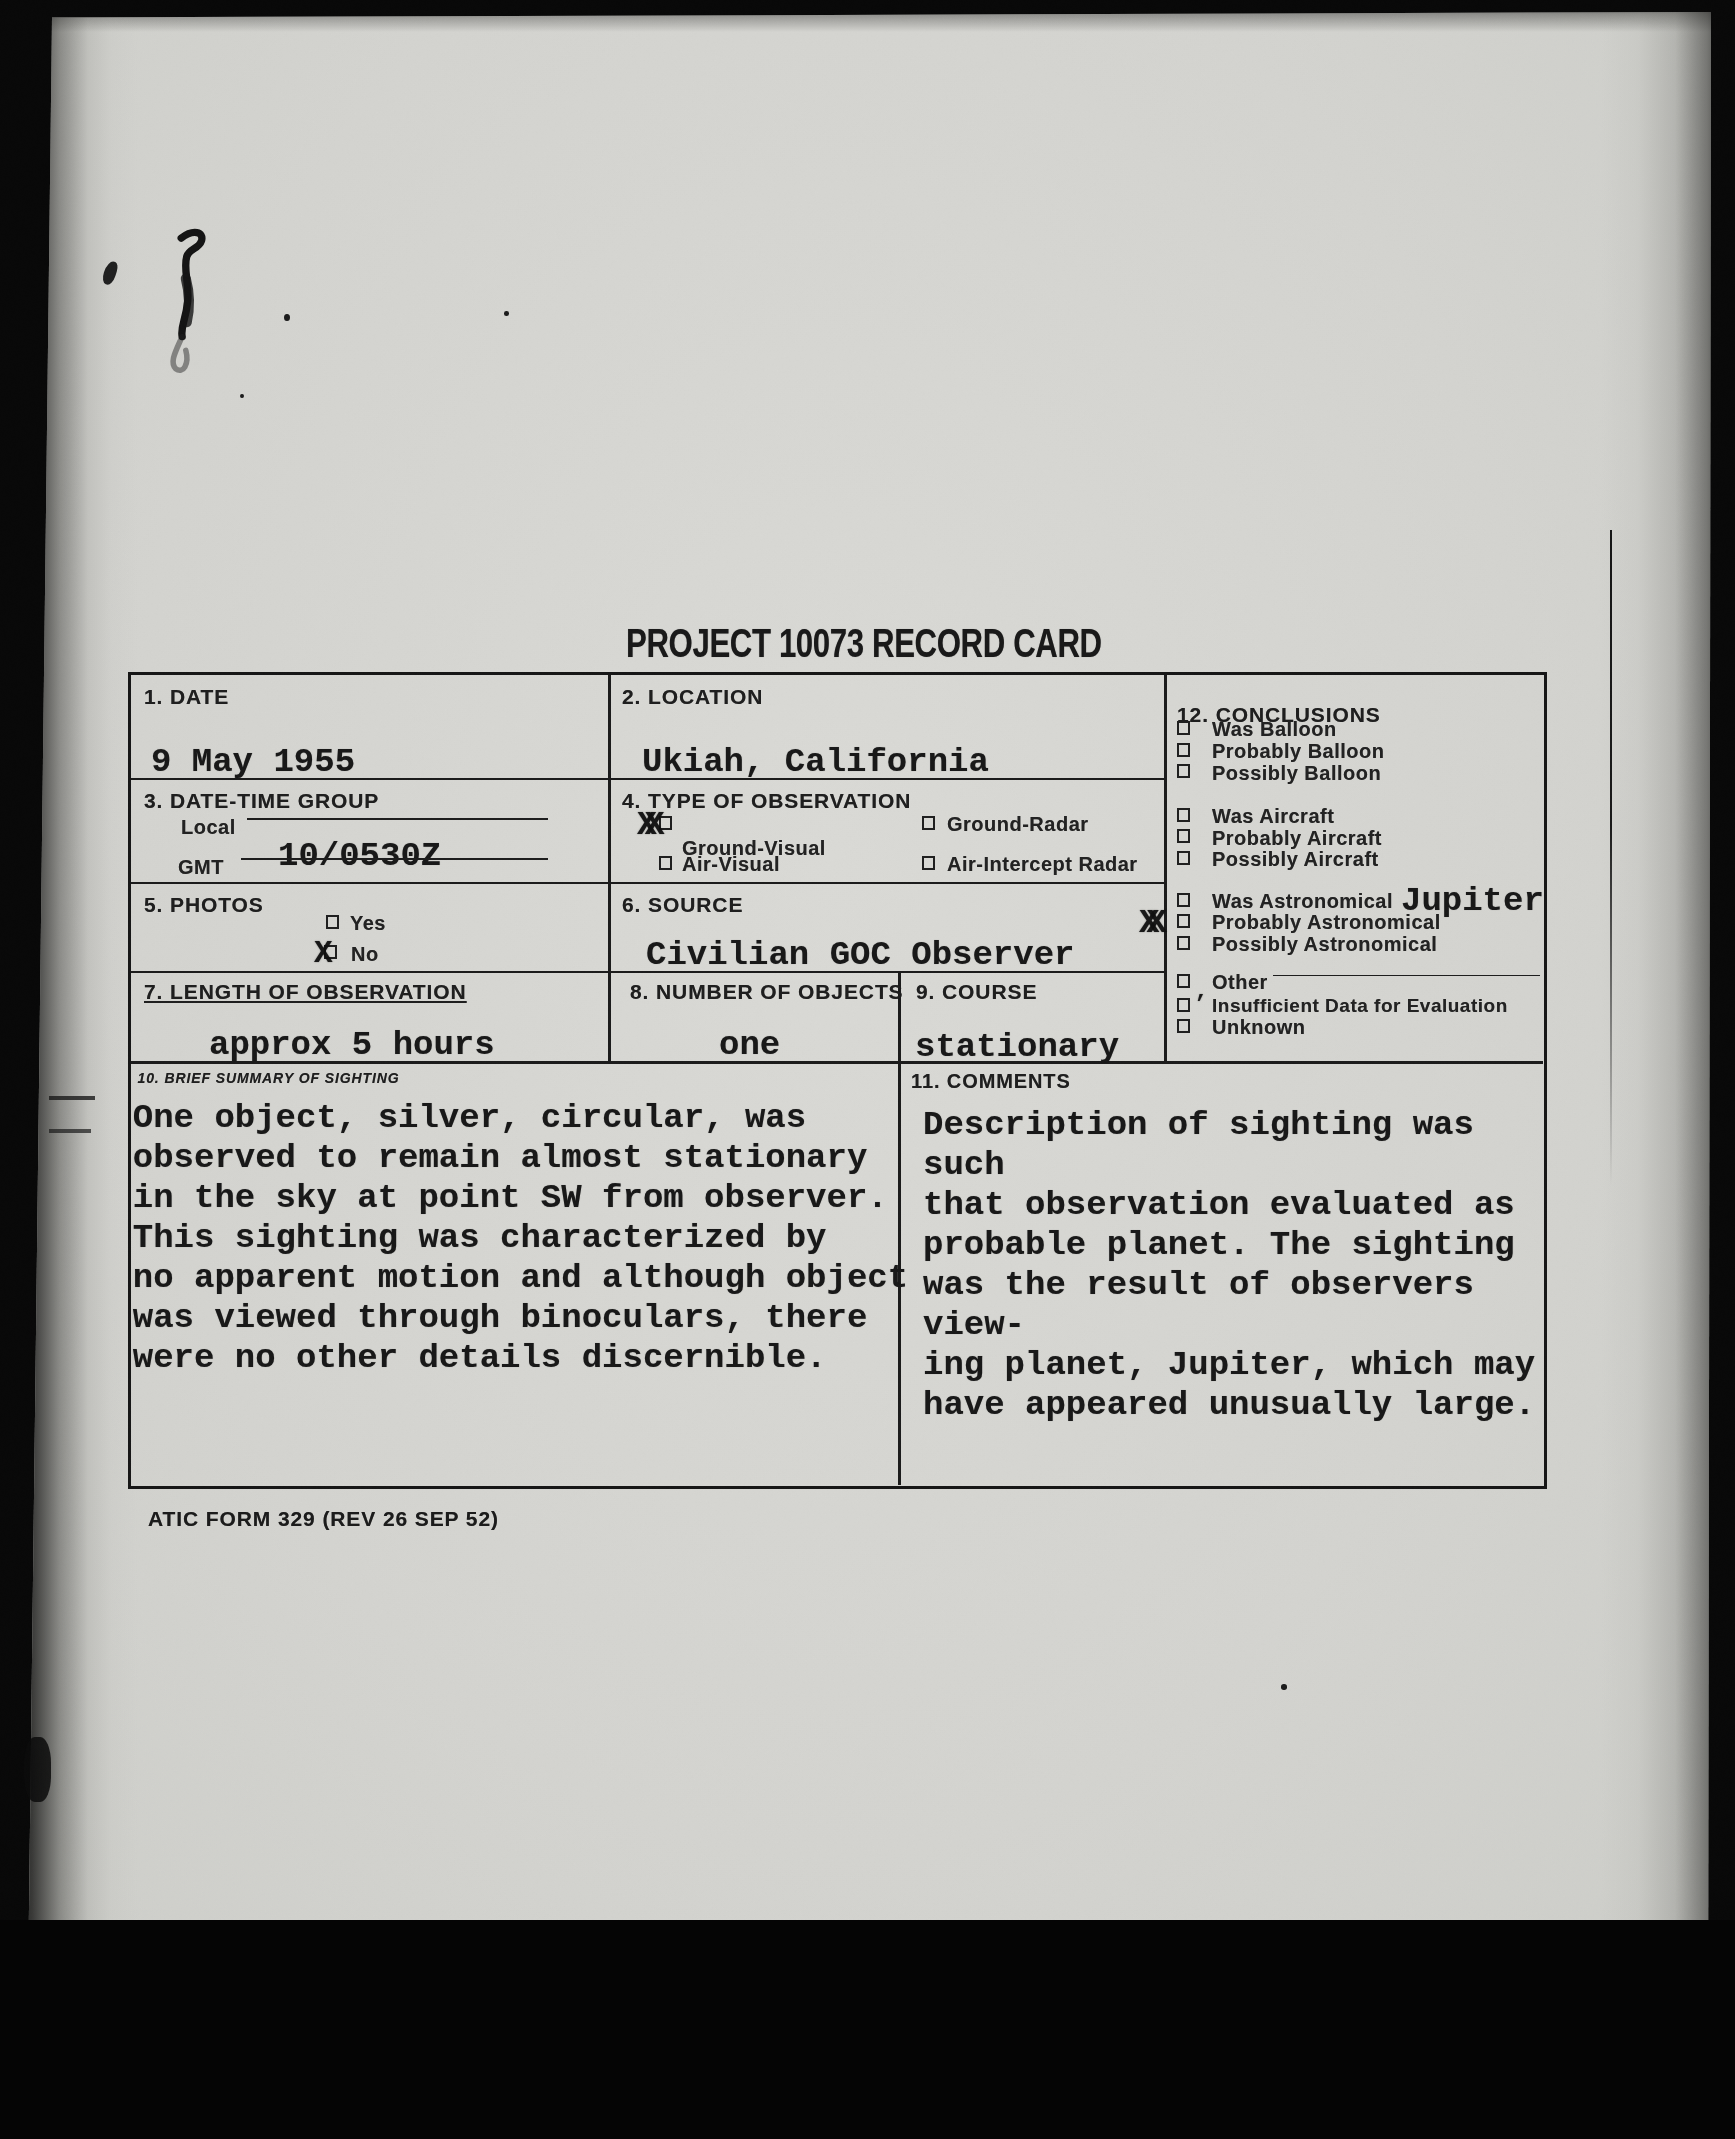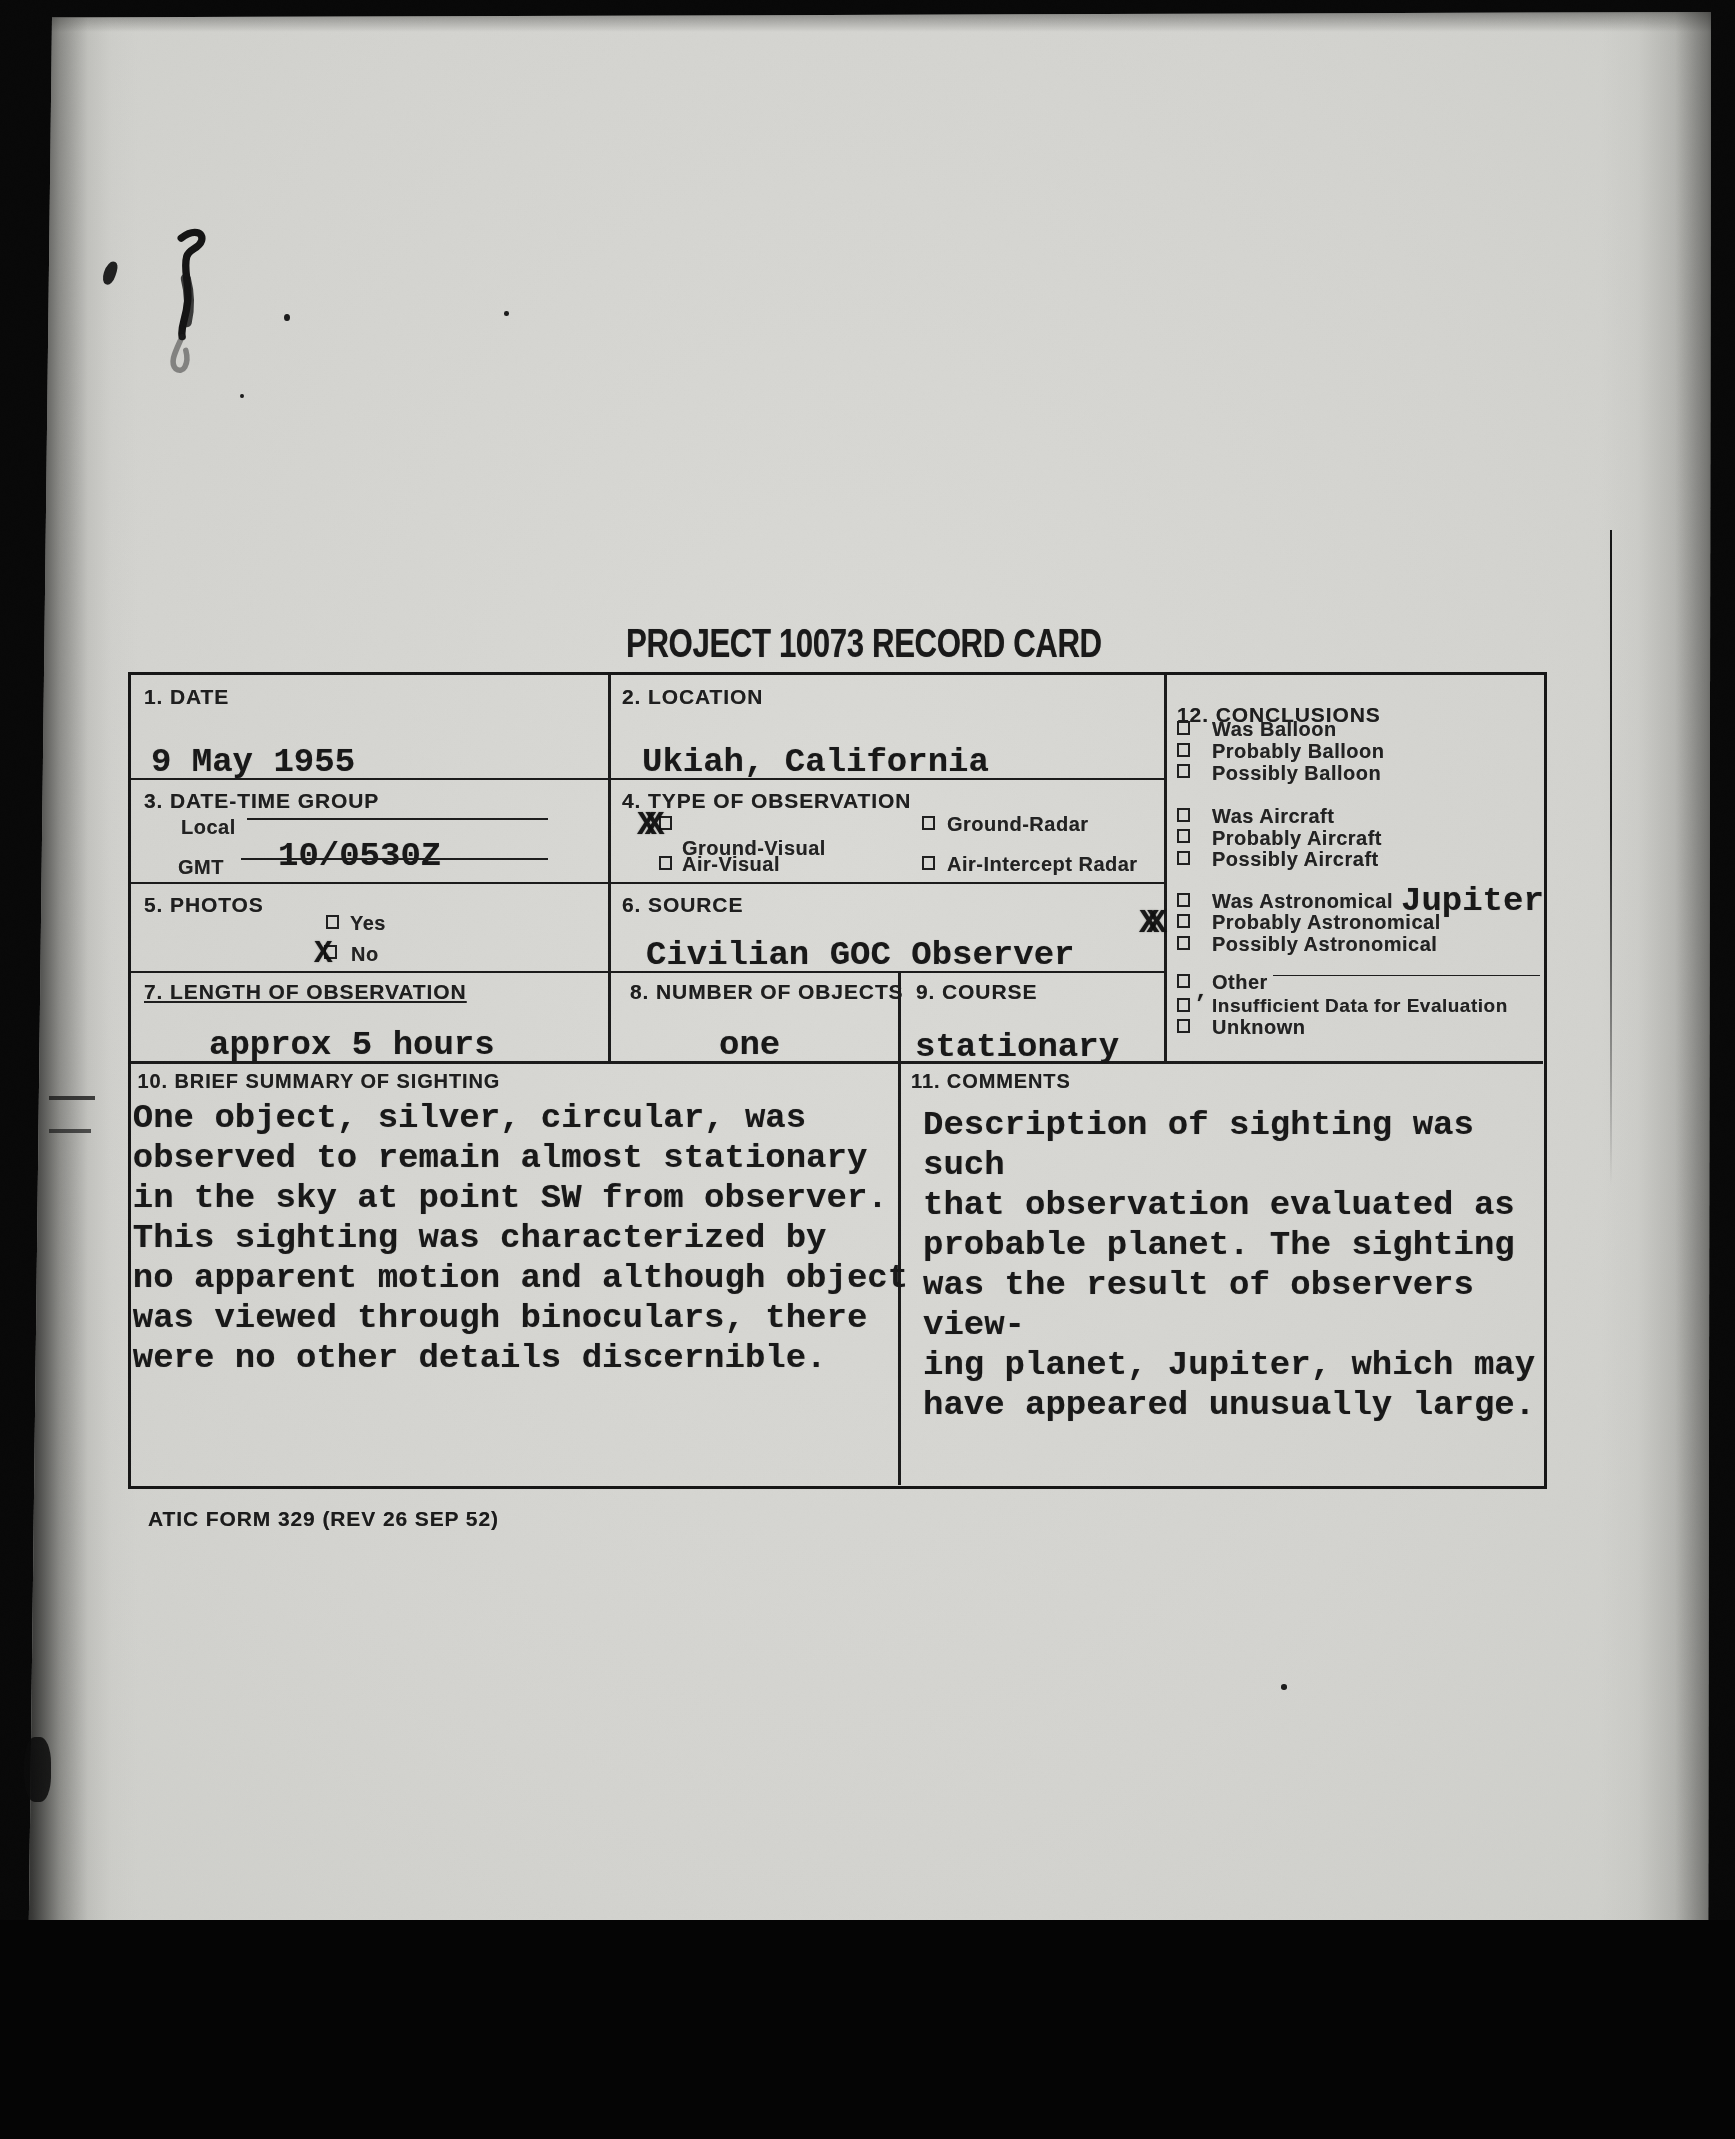--- a/index.html
+++ b/index.html
@@ -114,21 +114,21 @@
     <div class="flabel" style="left:491px;top:218px;">6. SOURCE</div>
     <div class="type" style="left:515px;top:261px;">Civilian GOC Observer</div>
 
     <div class="flabel" style="left:13px;top:305px;text-decoration:underline;">7. LENGTH OF OBSERVATION</div>
     <div class="type" style="left:78px;top:351px;">approx 5 hours</div>
     <div class="flabel" style="left:499px;top:305px;">8. NUMBER OF OBJECTS</div>
     <div class="type" style="left:588px;top:351px;">one</div>
     <div class="flabel" style="left:785px;top:305px;">9. COURSE</div>
     <div class="type" style="left:784px;top:353px;">stationary</div>
 
-    <div class="flabel" style="left:6.5px;top:395px;font-size:20px;">10. BRIEF SUMMARY OF SIGHTING</div>
+    <div class="flabel" style="left:6.5px;top:395px;font-size:14px;font-style:italic;">10. BRIEF SUMMARY OF SIGHTING</div>
     <div class="type" style="left:1.8px;top:423px;line-height:40px;">One object, silver, circular, was
 observed to remain almost stationary
 in the sky at point SW from observer.
 This sighting was characterized by
 no apparent motion and although object
 was viewed through binoculars, there
 were no other details discernible.</div>
 
     <div class="flabel" style="left:780px;top:395px;font-size:20px;">11. COMMENTS</div>
     <div class="type" style="left:792px;top:430px;line-height:40px;">Description of sighting was such

